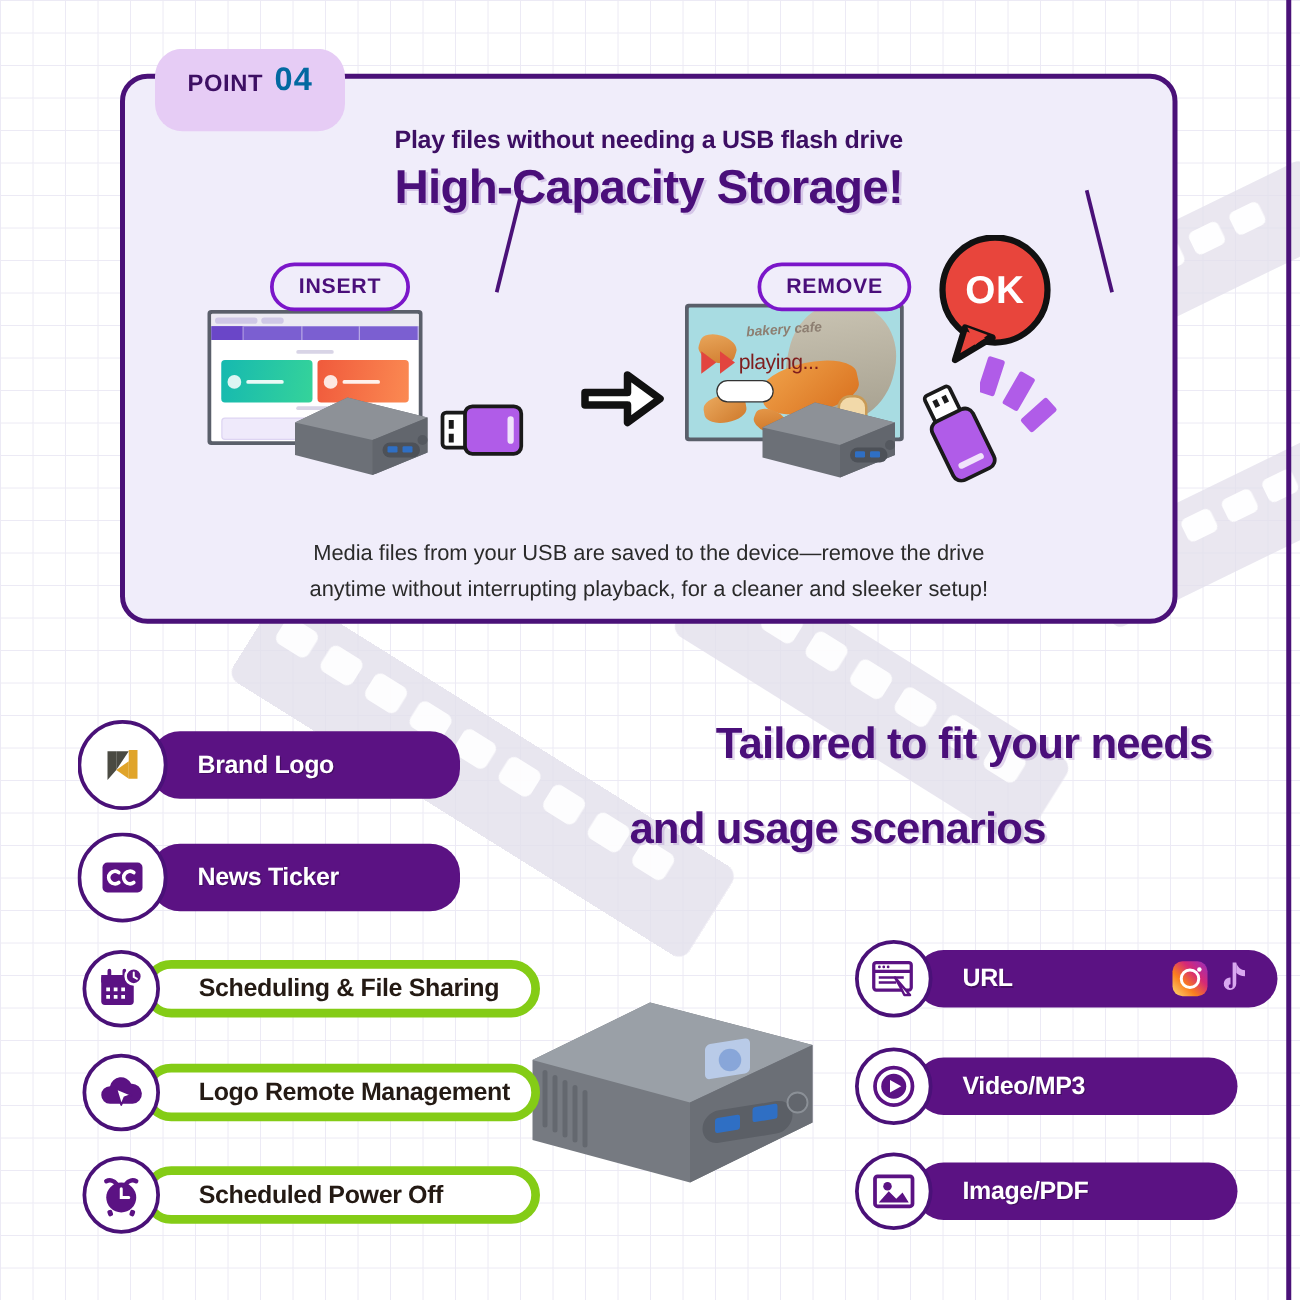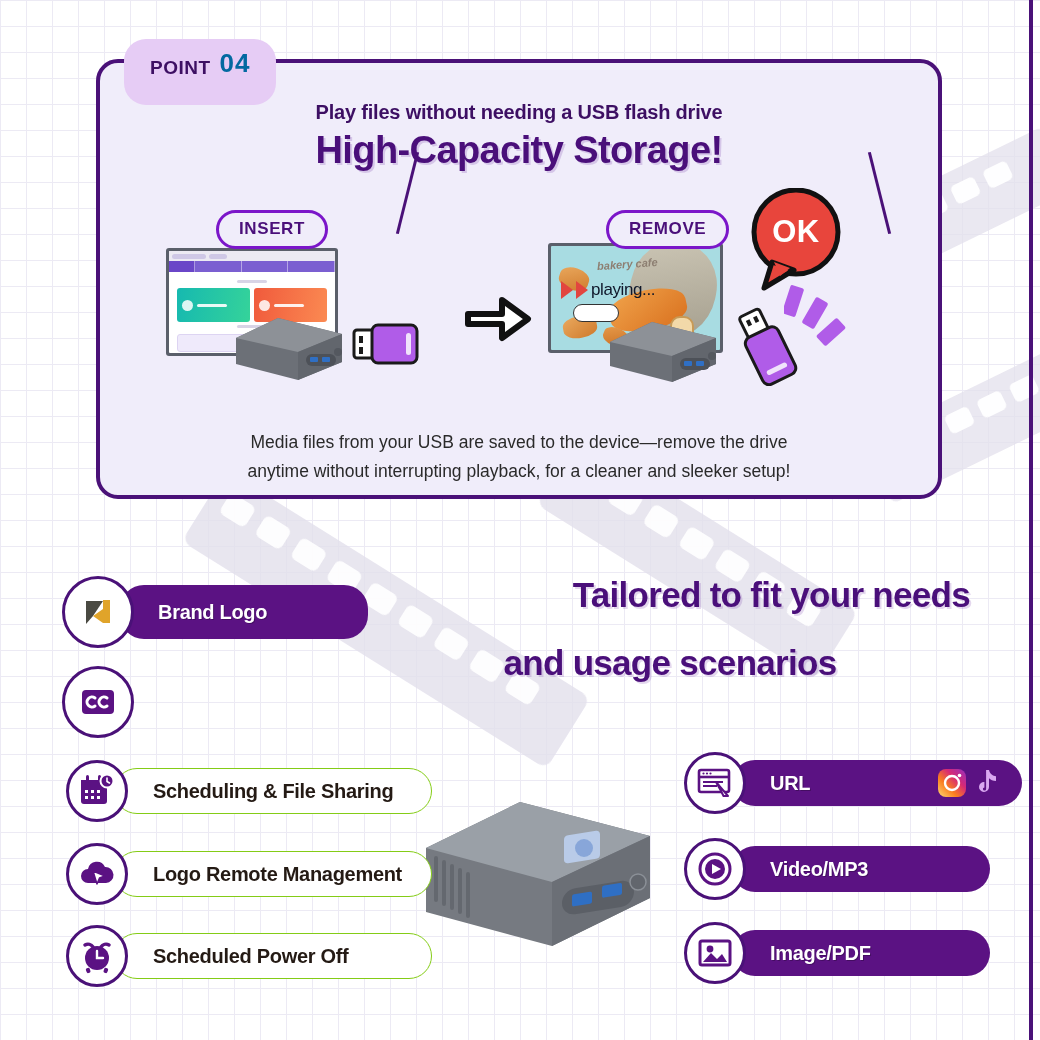--- a/index.html
+++ b/index.html
@@ -96,21 +96,21 @@
         transform: rotate(-12deg); }
   .c2 { left:8px; top:22px; width:30px; height:22px; background:linear-gradient(150deg,#eaa95e,#cf7a2c); transform: rotate(18deg);}
   .c3 { left:12px; top:70px; width:34px; height:22px; background:linear-gradient(150deg,#eaa95e,#cf7a2c); transform: rotate(-10deg);}
   .c4 { left:52px; top:82px; width:26px; height:18px; background:linear-gradient(150deg,#e79b4c,#c96f22); transform: rotate(22deg);}
   .bigroll { position:absolute; right:4px; top:-4px; width:86px; height:96px;
              background:linear-gradient(160deg,#cfc6b4,#a39a88); border-radius:48% 46% 50% 44%; transform: rotate(12deg); opacity:.95;}
   .toast { position:absolute; right:26px; bottom:8px; width:24px; height:26px; background:#f2d9a9;
            border:2px solid #c89a56; border-radius:10px 10px 4px 4px;}
   .playing-row { position:absolute; left:10px; top:34px; display:flex; align-items:center; gap:3px; z-index:4;}
   .ff { width:0;height:0;border-left:12px solid #e2453f;border-top:9px solid transparent;border-bottom:9px solid transparent;}
-  .playing-txt { font-size:17px; color:#0f172a; font-weight:normal; letter-spacing:-.4px; }
+  .playing-txt { font-size:17px; color:#7f1d1d; font-weight:normal; letter-spacing:-.4px; }
   .minibubble { position:absolute; left:22px; top:58px; width:46px;height:18px;background:#fff;border:1px solid #333;
                 border-radius:9px; z-index:5;}
 
   
   .device { position:absolute; z-index:5; }
   #device1 { left: 228px; top: 312px; width: 122px; height: 72px; }
   #device2 { left: 604px; top: 316px; width: 120px; height: 70px; }
   #device3 { left: 412px; top: 790px; width: 250px; height: 160px; z-index: 3; }
 
   
@@ -146,21 +146,21 @@
   .pill-ic {
     width:62px; height:62px; border-radius:50%; background:#fff; border:3.5px solid #4a1178;
     display:flex; align-items:center; justify-content:center; flex:none; position:relative; z-index:3;
   }
   .pill-bar {
     height:46px; margin-left:-14px; border-radius:24px; display:flex; align-items:center;
     padding-left:38px; padding-right:22px; position:relative; z-index:2;
   }
   .pill-bar.solid { background:#5b1283; }
   .pill-bar.solid .pill-lb { color:#ffffff; }
-  .pill-bar.outline { background:#ffffff; border:1px solid #84cc16;text-align:right; }
+  .pill-bar.outline { background:#ffffff; border:7px solid #84cc16;text-align:right; }
   .pill-bar.outline .pill-lb { color:#241a14; }
   .pill-lb { font-size:20px; font-weight:bold; letter-spacing:-.3px; white-space:nowrap; }
   .pill-bar.solid .pill-lb { text-shadow: 1px 1px 0 rgba(0,0,0,.25); }
 
   #pill-brand   { left:62px; top:576px; }
   #pill-brand   .pill-bar { width:248px; height:54px; }
   #pill-brand   .pill-ic  { width:72px; height:72px; }
   #pill-news    { left:62px; top:666px; }
   #pill-news    .pill-bar { width:248px; height:54px; }
   #pill-news    .pill-ic  { width:72px; height:72px; }
@@ -392,20 +392,23 @@
 </div>
 
 <div class="pill-row" id="pill-news">
   <div class="pill-ic">
     <svg width="38" height="30" viewBox="0 0 38 30">
       <rect x="3" y="3" width="32" height="24" rx="4" fill="#5b1283"></rect>
       <path d="M16 11 a5 5 0 1 0 0 8" fill="none" stroke="#fff" stroke-width="3" stroke-linecap="round"></path>
       <path d="M28 11 a5 5 0 1 0 0 8" fill="none" stroke="#fff" stroke-width="3" stroke-linecap="round"></path>
     </svg>
   </div>
+  <div class="pill-bar solid">
+    <span class="pill-lb">News Ticker</span>
+  </div>
 </div>
 
 <div class="pill-row" id="pill-sched">
   <div class="pill-ic">
     <svg width="36" height="34" viewBox="0 0 36 34">
       <rect x="2" y="6" width="26" height="24" rx="3" fill="#5b1283"></rect>
       <rect x="2" y="6" width="26" height="6" fill="#5b1283"></rect>
       <rect x="7" y="1" width="3" height="8" rx="1.5" fill="#5b1283"></rect>
       <rect x="19" y="1" width="3" height="8" rx="1.5" fill="#5b1283"></rect>
       <g fill="#fff">

